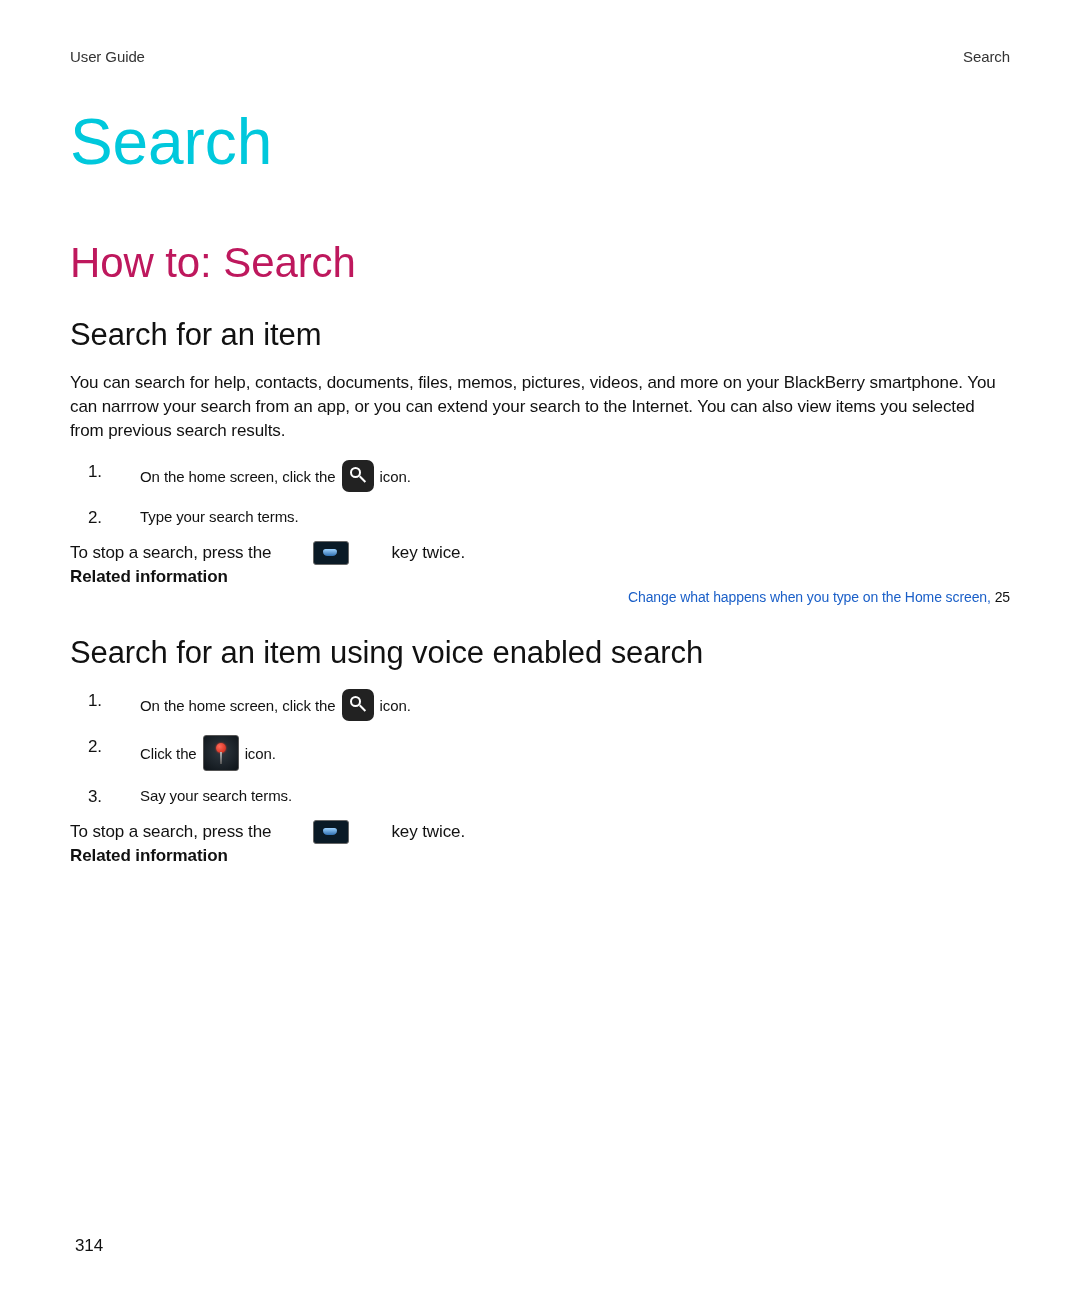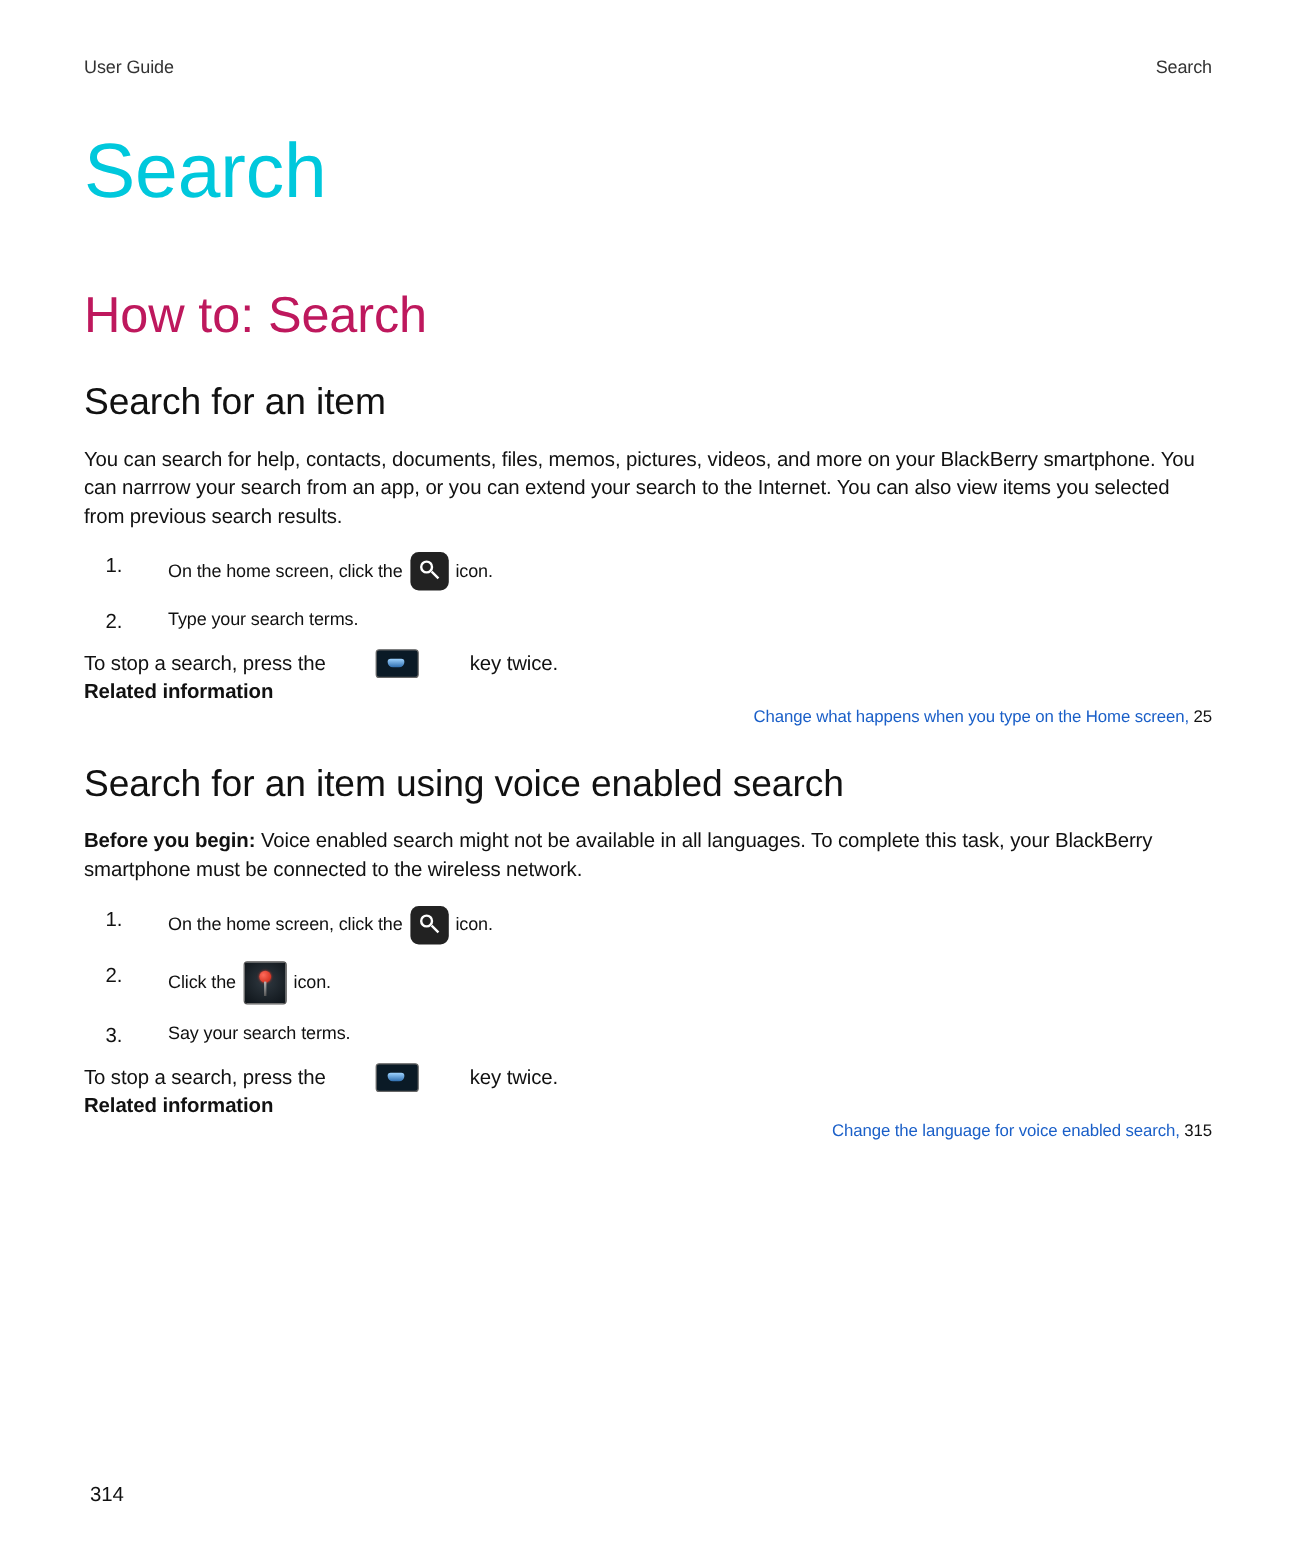--- a/index.html
+++ b/index.html
@@ -208,23 +208,20 @@
       </span>
     <span> key twice.</span>
   </div>
   <div class="related-heading">Related information</div>
   <div class="related-link-line">
     <a href="#" class="related-link">Change what happens when you type on the Home screen,</a>
     <span> 25</span>
   </div>
 
   <h3 class="topic">Search for an item using voice enabled search</h3>
-  <p class="body">
-    <strong>Before you begin:</strong><span> Voice enabled search might not be available in all languages. To complete this task, your BlackBerry smartphone must be connected to the wireless network.</span>
-  </p>
 
   <ol class="steps">
     <li>
       <span>On the home screen, click the </span>
       <span class="inline-icon">
           <span class="icon-search"></span>
         </span>
       <span> icon.</span>
     </li>
     <li>
@@ -240,19 +237,15 @@
   </ol>
 
   <div class="stop-line">
     <span>To stop a search, press the </span>
     <span class="inline-icon">
         <span class="icon-end"></span>
       </span>
     <span> key twice.</span>
   </div>
   <div class="related-heading">Related information</div>
-  <div class="related-link-line">
-    <a href="#" class="related-link">Change the language for voice enabled search,</a>
-    <span> 315</span>
-  </div>
 
   <div class="page-number">314</div>
 </div>
 
 </body></html>

